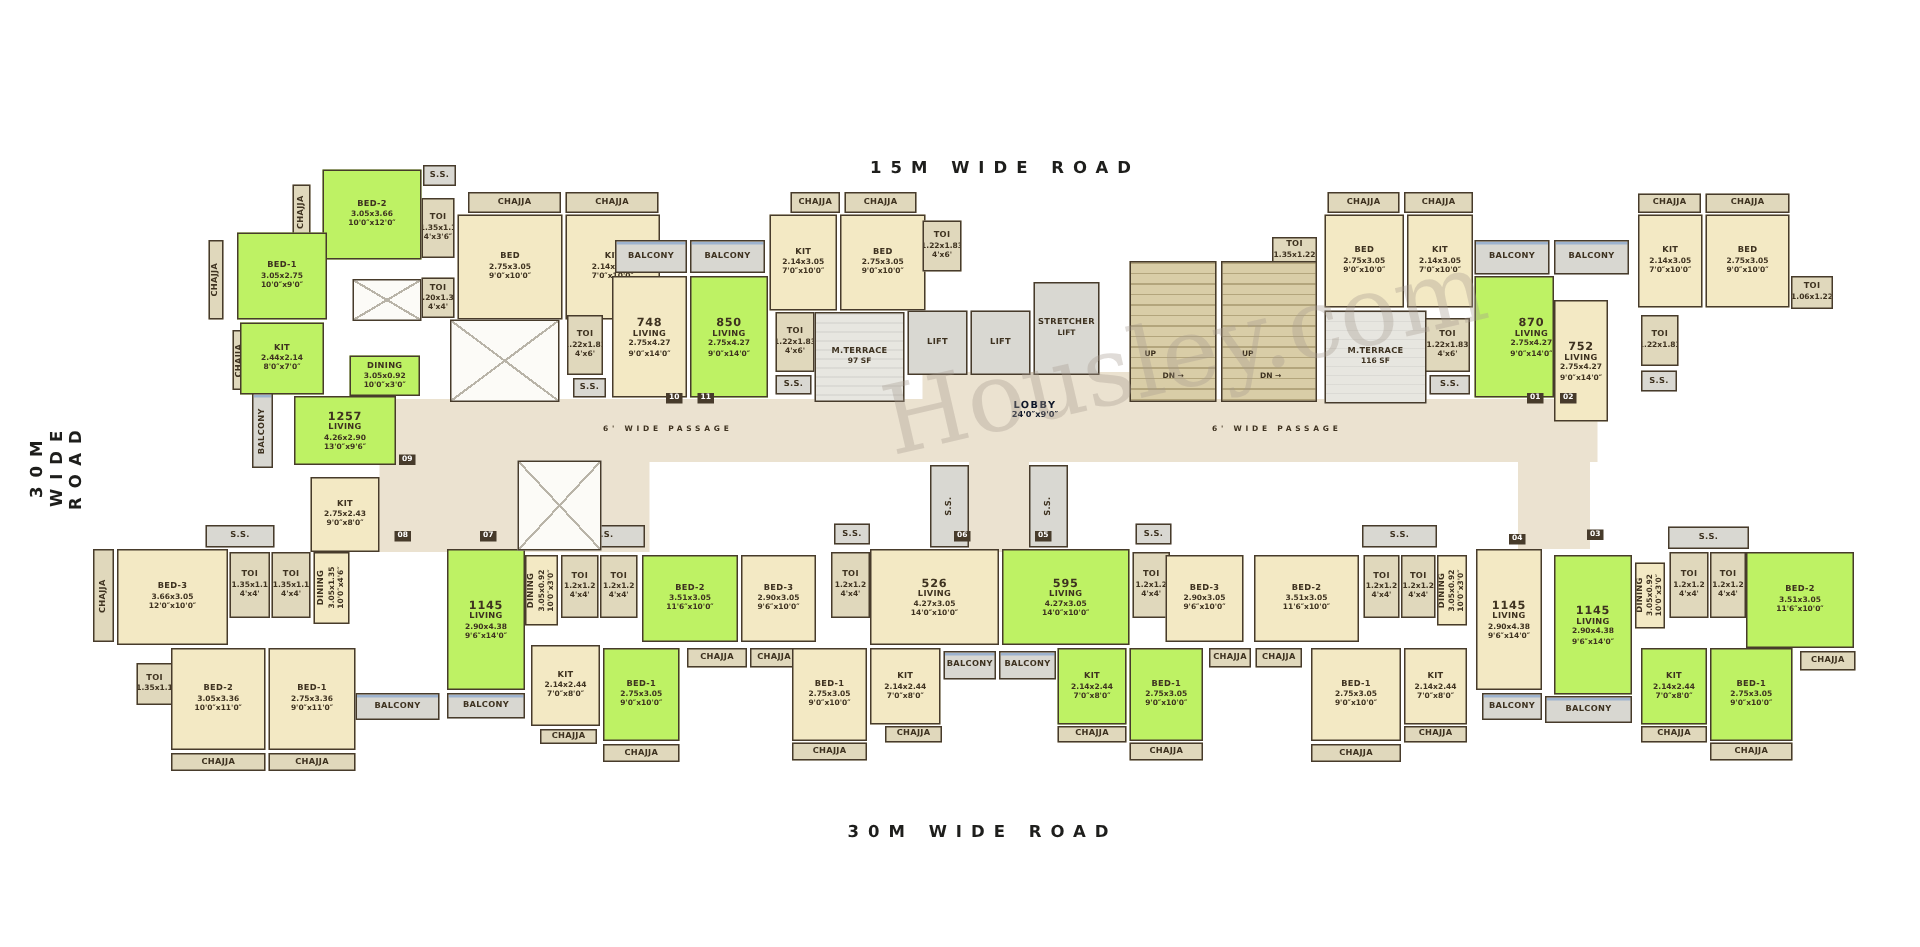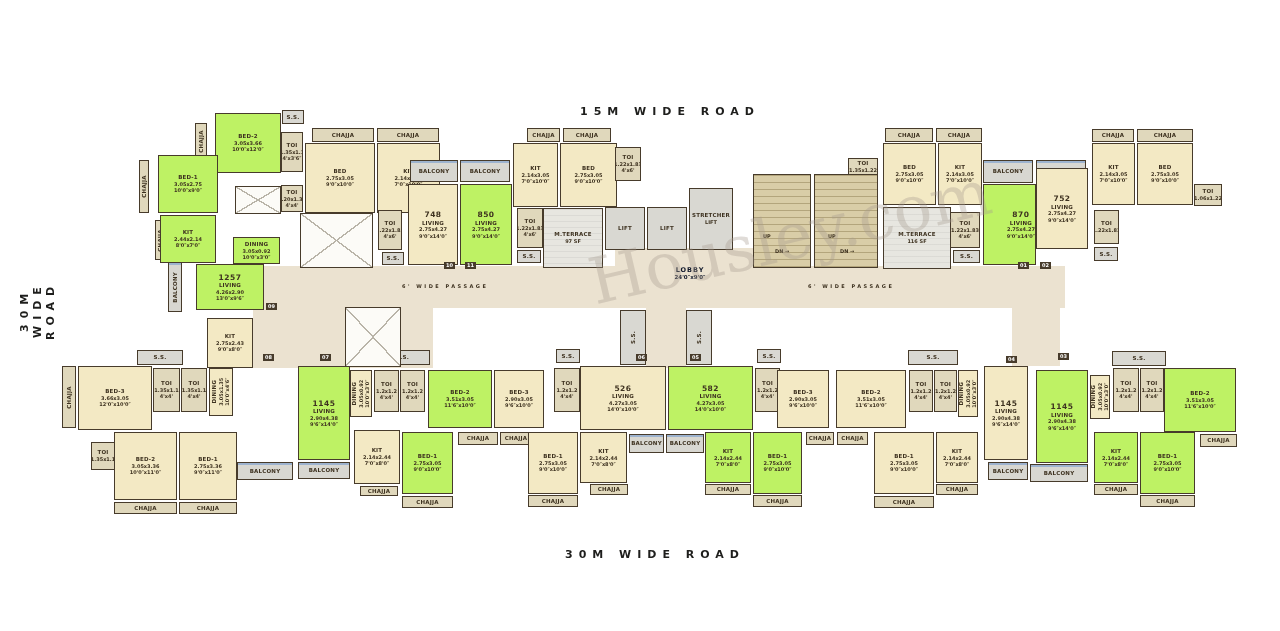--- a/index.html
+++ b/index.html
@@ -330,21 +330,21 @@
       </div>
     </div>
     <div class="room c-w" style="left: 983px; top: 184px; width: 53px; height: 81px; justify-content: flex-end;">
       <div class="lbl">
         <span class="num">870</span>
         <span class="nm">LIVING</span>
         <span class="dm">2.75x4.27</span>
         <span class="dm">9'0″x14'0″</span>
       </div>
     </div>
-    <div class="room c-y" style="left: 1036px; top: 168px; width: 52px; height: 81px;">
+    <div class="room c-y" style="left: 1036px; top: 200px; width: 36px; height: 81px;">
       <div class="lbl">
         <span class="num">752</span>
         <span class="nm">LIVING</span>
         <span class="dm">2.75x4.27</span>
         <span class="dm">9'0″x14'0″</span>
       </div>
     </div>
     <div class="room c-t" style="left: 1092px; top: 129px; width: 42px; height: 13px;">
       <div class="lbl">
         <span class="nm">CHAJJA</span>
@@ -578,21 +578,21 @@
     <div class="room c-y" style="left: 580px; top: 366px; width: 86px; height: 64px;">
       <div class="lbl">
         <span class="num">526</span>
         <span class="nm">LIVING</span>
         <span class="dm">4.27x3.05</span>
         <span class="dm">14'0″x10'0″</span>
       </div>
     </div>
     <div class="room c-w" style="left: 668px; top: 366px; width: 85px; height: 64px;">
       <div class="lbl">
-        <span class="num">582</span>
+        <span class="num">595</span>
         <span class="nm">LIVING</span>
         <span class="dm">4.27x3.05</span>
         <span class="dm">14'0″x10'0″</span>
       </div>
     </div>
     <div class="room c-t" style="left: 755px; top: 368px; width: 25px; height: 44px;">
       <div class="lbl">
         <span class="nm">TOI</span>
         <span class="dm">1.2x1.2</span>
         <span class="dm">4'x4'</span>

